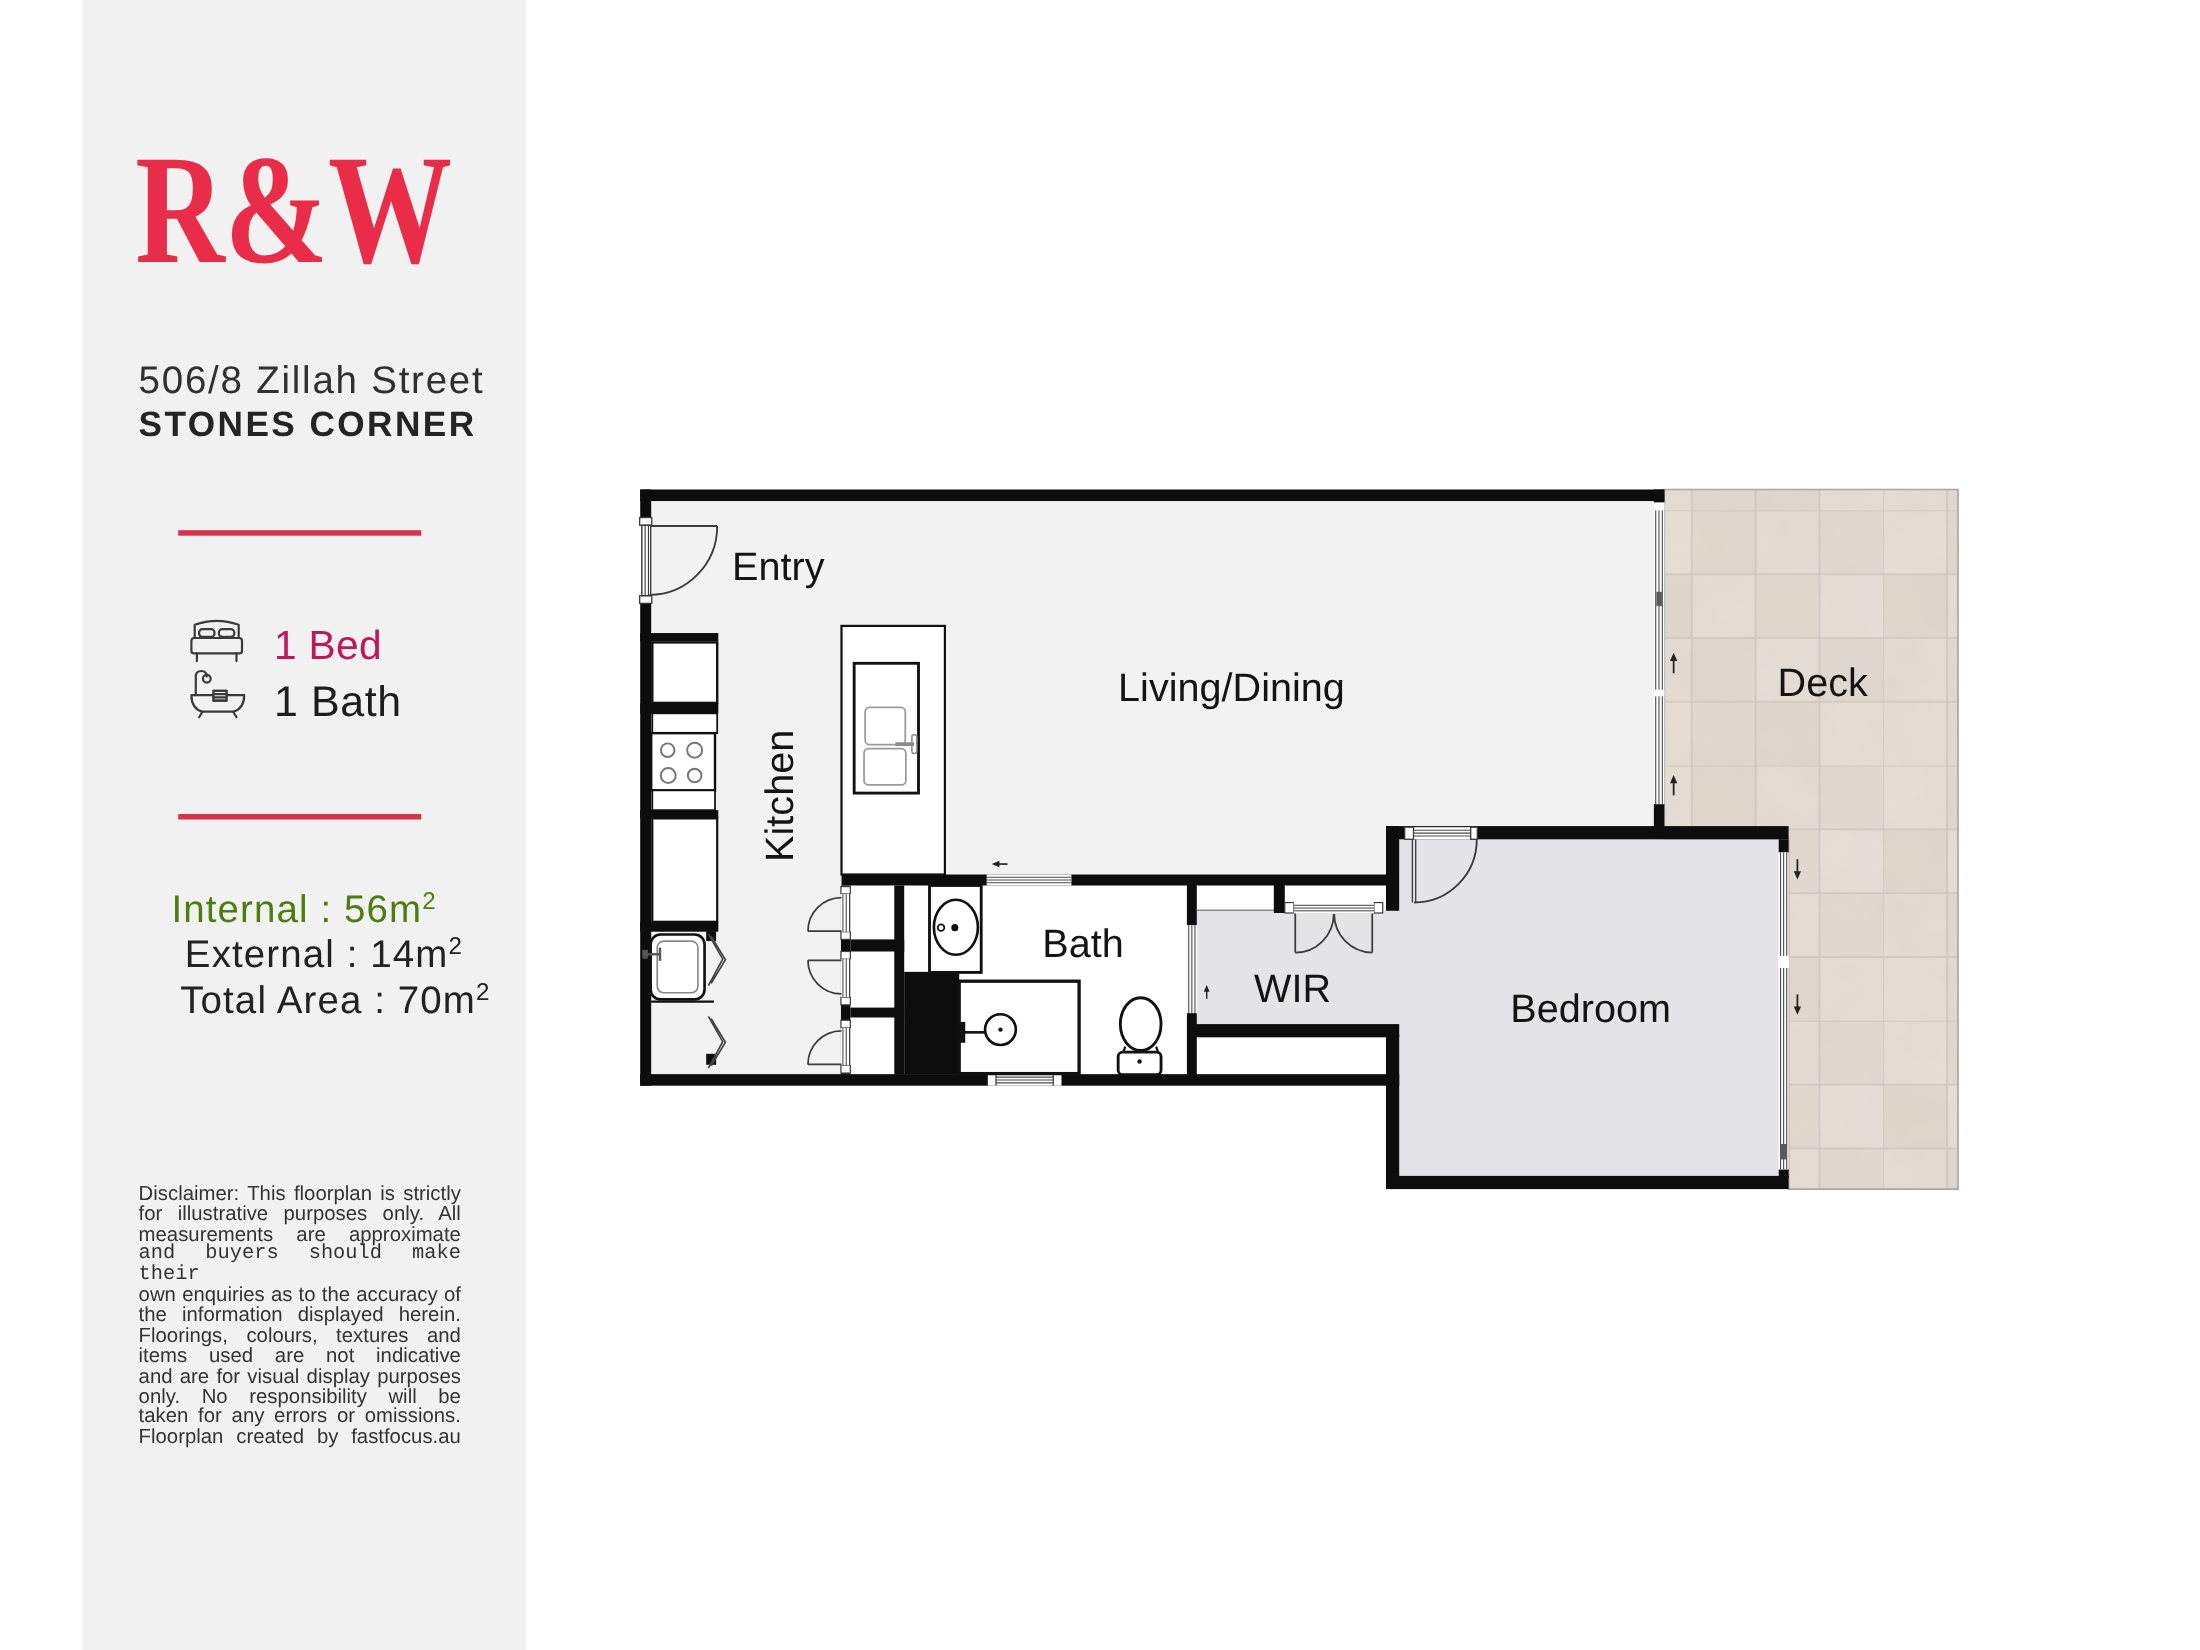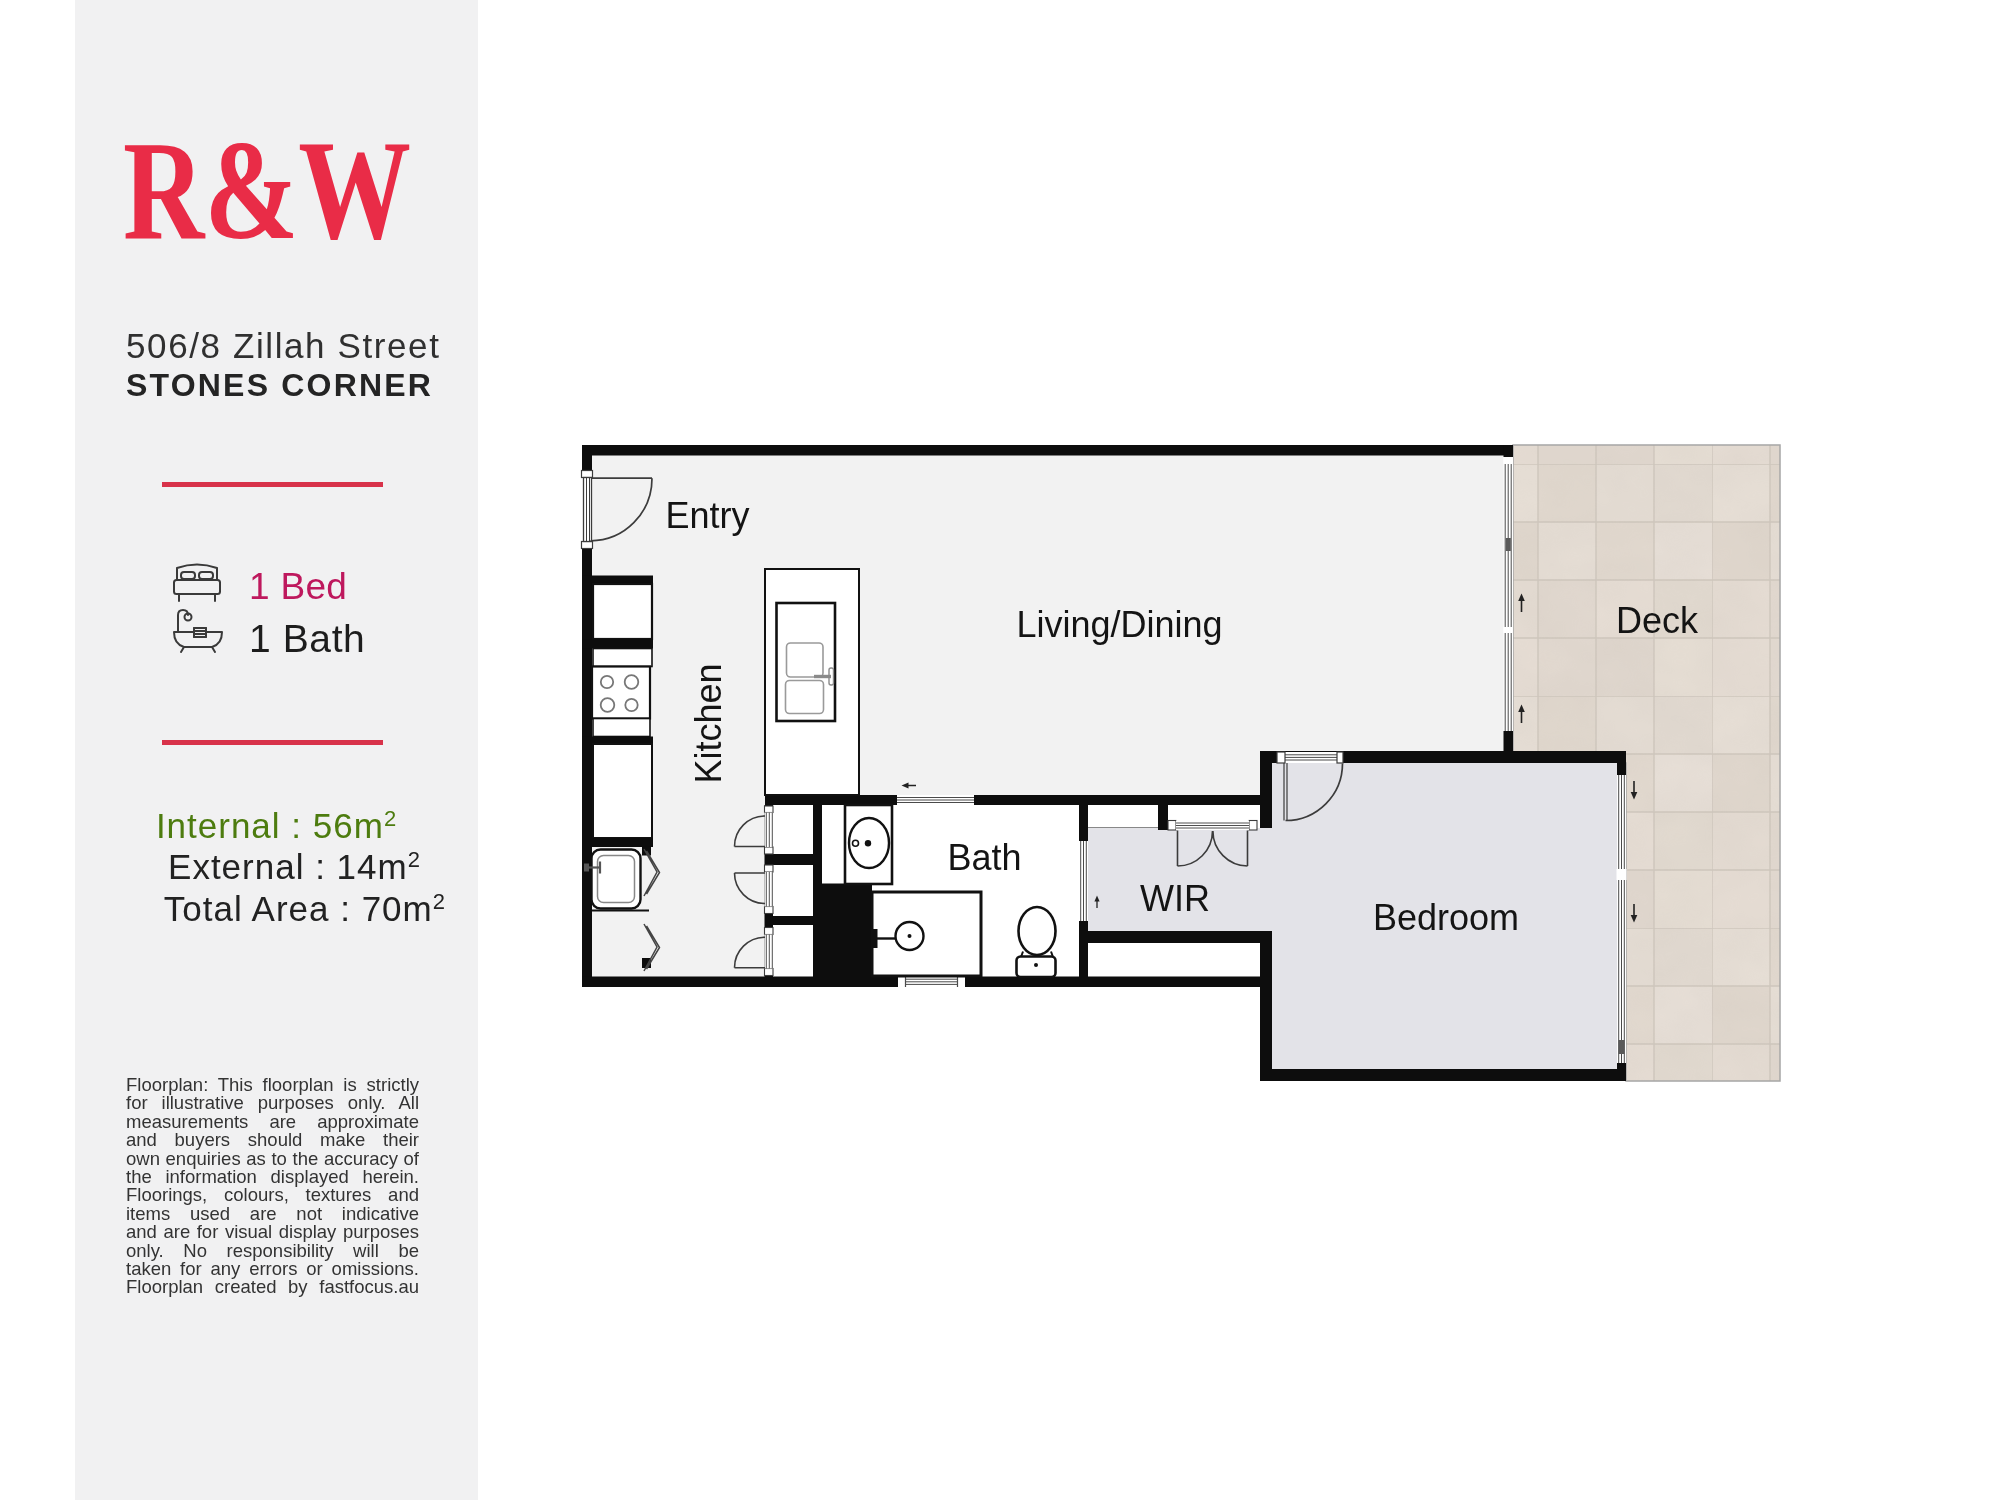--- a/index.html
+++ b/index.html
@@ -55,24 +55,24 @@
 
 <div class="abs" id="redline2" style="left:162px;top:740px;width:221px;height:5px;background:#d8324a;"></div>
 
 <div class="abs" id="area1" style="left:75px;top:808px;width:403px;text-align:center;font-size:35px;line-height:1;color:#4d7c0f;letter-spacing:1px;">Internal : 56m<span style="font-size:22px;vertical-align:12px;">2</span></div>
 
 <div class="abs" id="area2" style="left:75px;top:849px;width:403px;text-align:center;font-size:35px;line-height:1;color:#222;letter-spacing:1px;padding-left:18px;">External : 14m<span style="font-size:22px;vertical-align:12px;">2</span></div>
 
 <div class="abs" id="area3" style="left:75px;top:891px;width:371px;text-align:right;font-size:35px;line-height:1;color:#222;letter-spacing:1px;">Total Area : 70m<span style="font-size:22px;vertical-align:12px;">2</span></div>
 
 <div class="abs" id="disc" style="left:126px;top:1076px;width:293px;font-size:18.5px;line-height:18.4px;color:#333;">
-<div style="text-align:justify;text-align-last:justify;">Floorplan: This floorplan is strictly</div>
+<div style="text-align:justify;text-align-last:justify;">Disclaimer: This floorplan is strictly</div>
 <div style="text-align:justify;text-align-last:justify;">for illustrative purposes only. All</div>
 <div style="text-align:justify;text-align-last:justify;">measurements are approximate</div>
-<div style="text-align:justify;text-align-last:justify;">and buyers should make their</div>
+<div style="text-align:justify;text-align-last:justify;font-family:Liberation Mono, monospace;">and buyers should make their</div>
 <div style="text-align:justify;text-align-last:justify;">own enquiries as to the accuracy of</div>
 <div style="text-align:justify;text-align-last:justify;">the information displayed herein.</div>
 <div style="text-align:justify;text-align-last:justify;">Floorings, colours, textures and</div>
 <div style="text-align:justify;text-align-last:justify;">items used are not indicative</div>
 <div style="text-align:justify;text-align-last:justify;">and are for visual display purposes</div>
 <div style="text-align:justify;text-align-last:justify;">only. No responsibility will be</div>
 <div style="text-align:justify;text-align-last:justify;">taken for any errors or omissions.</div>
 <div style="text-align:justify;text-align-last:justify;">Floorplan created by fastfocus.au</div>
 </div>
 

